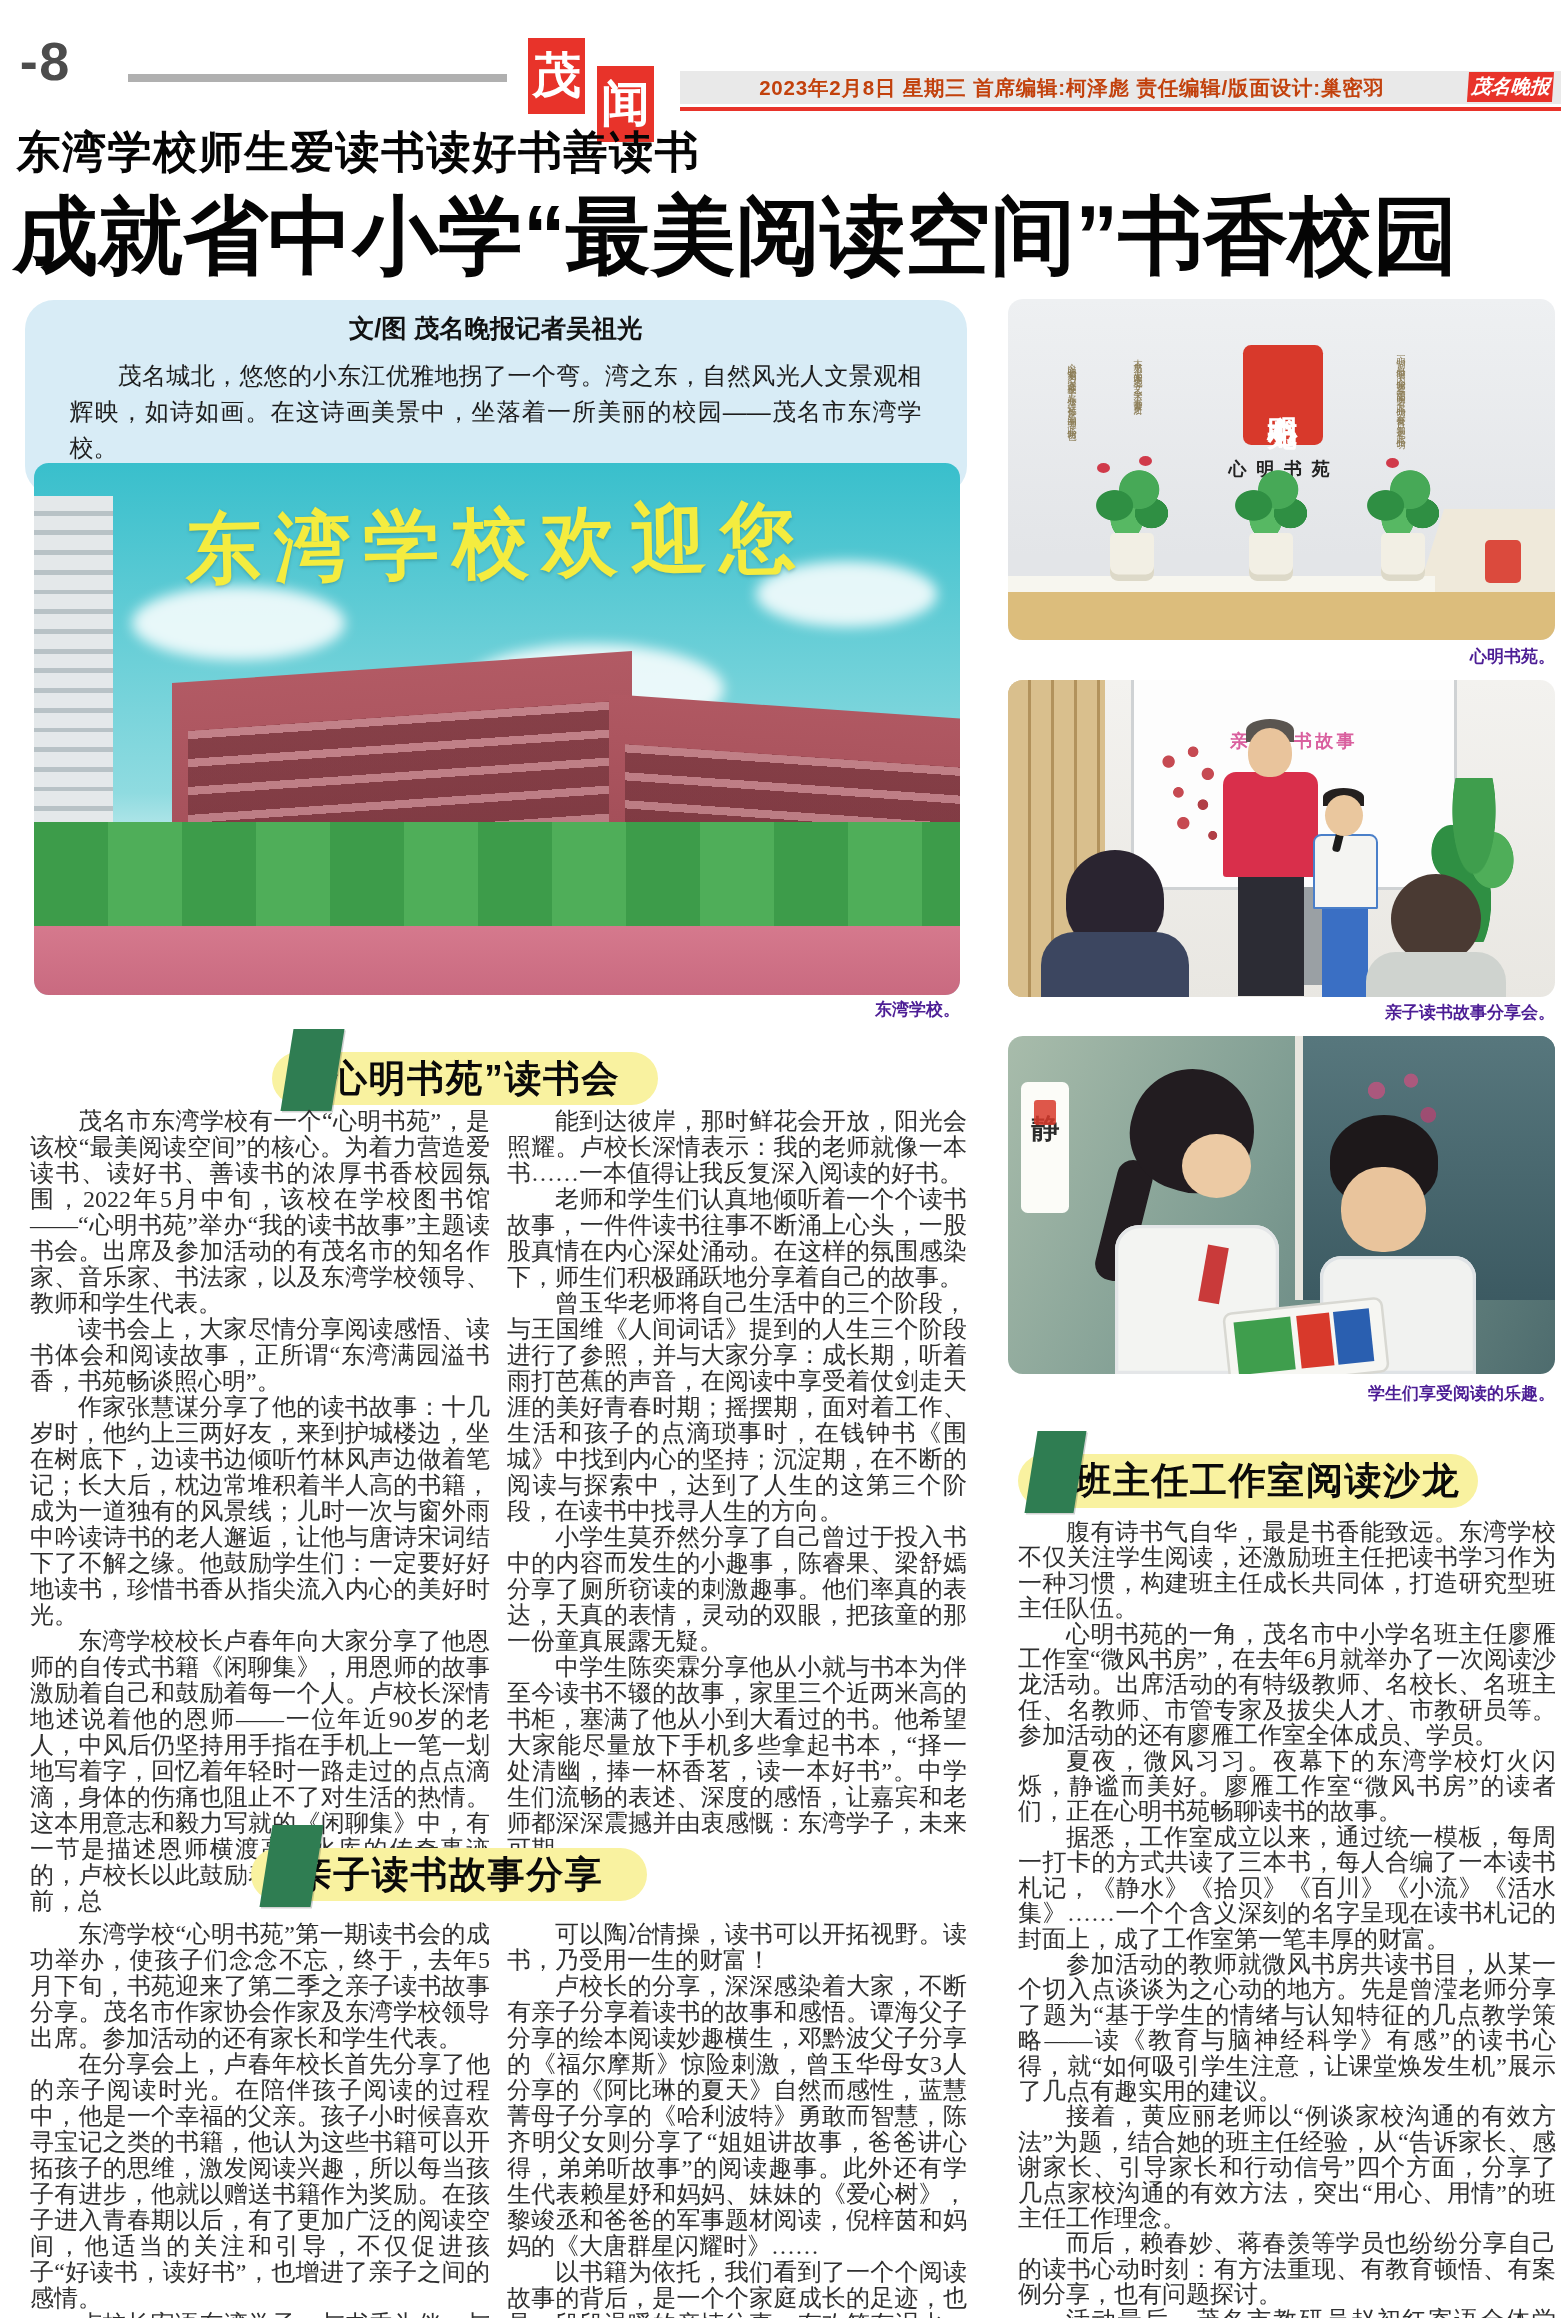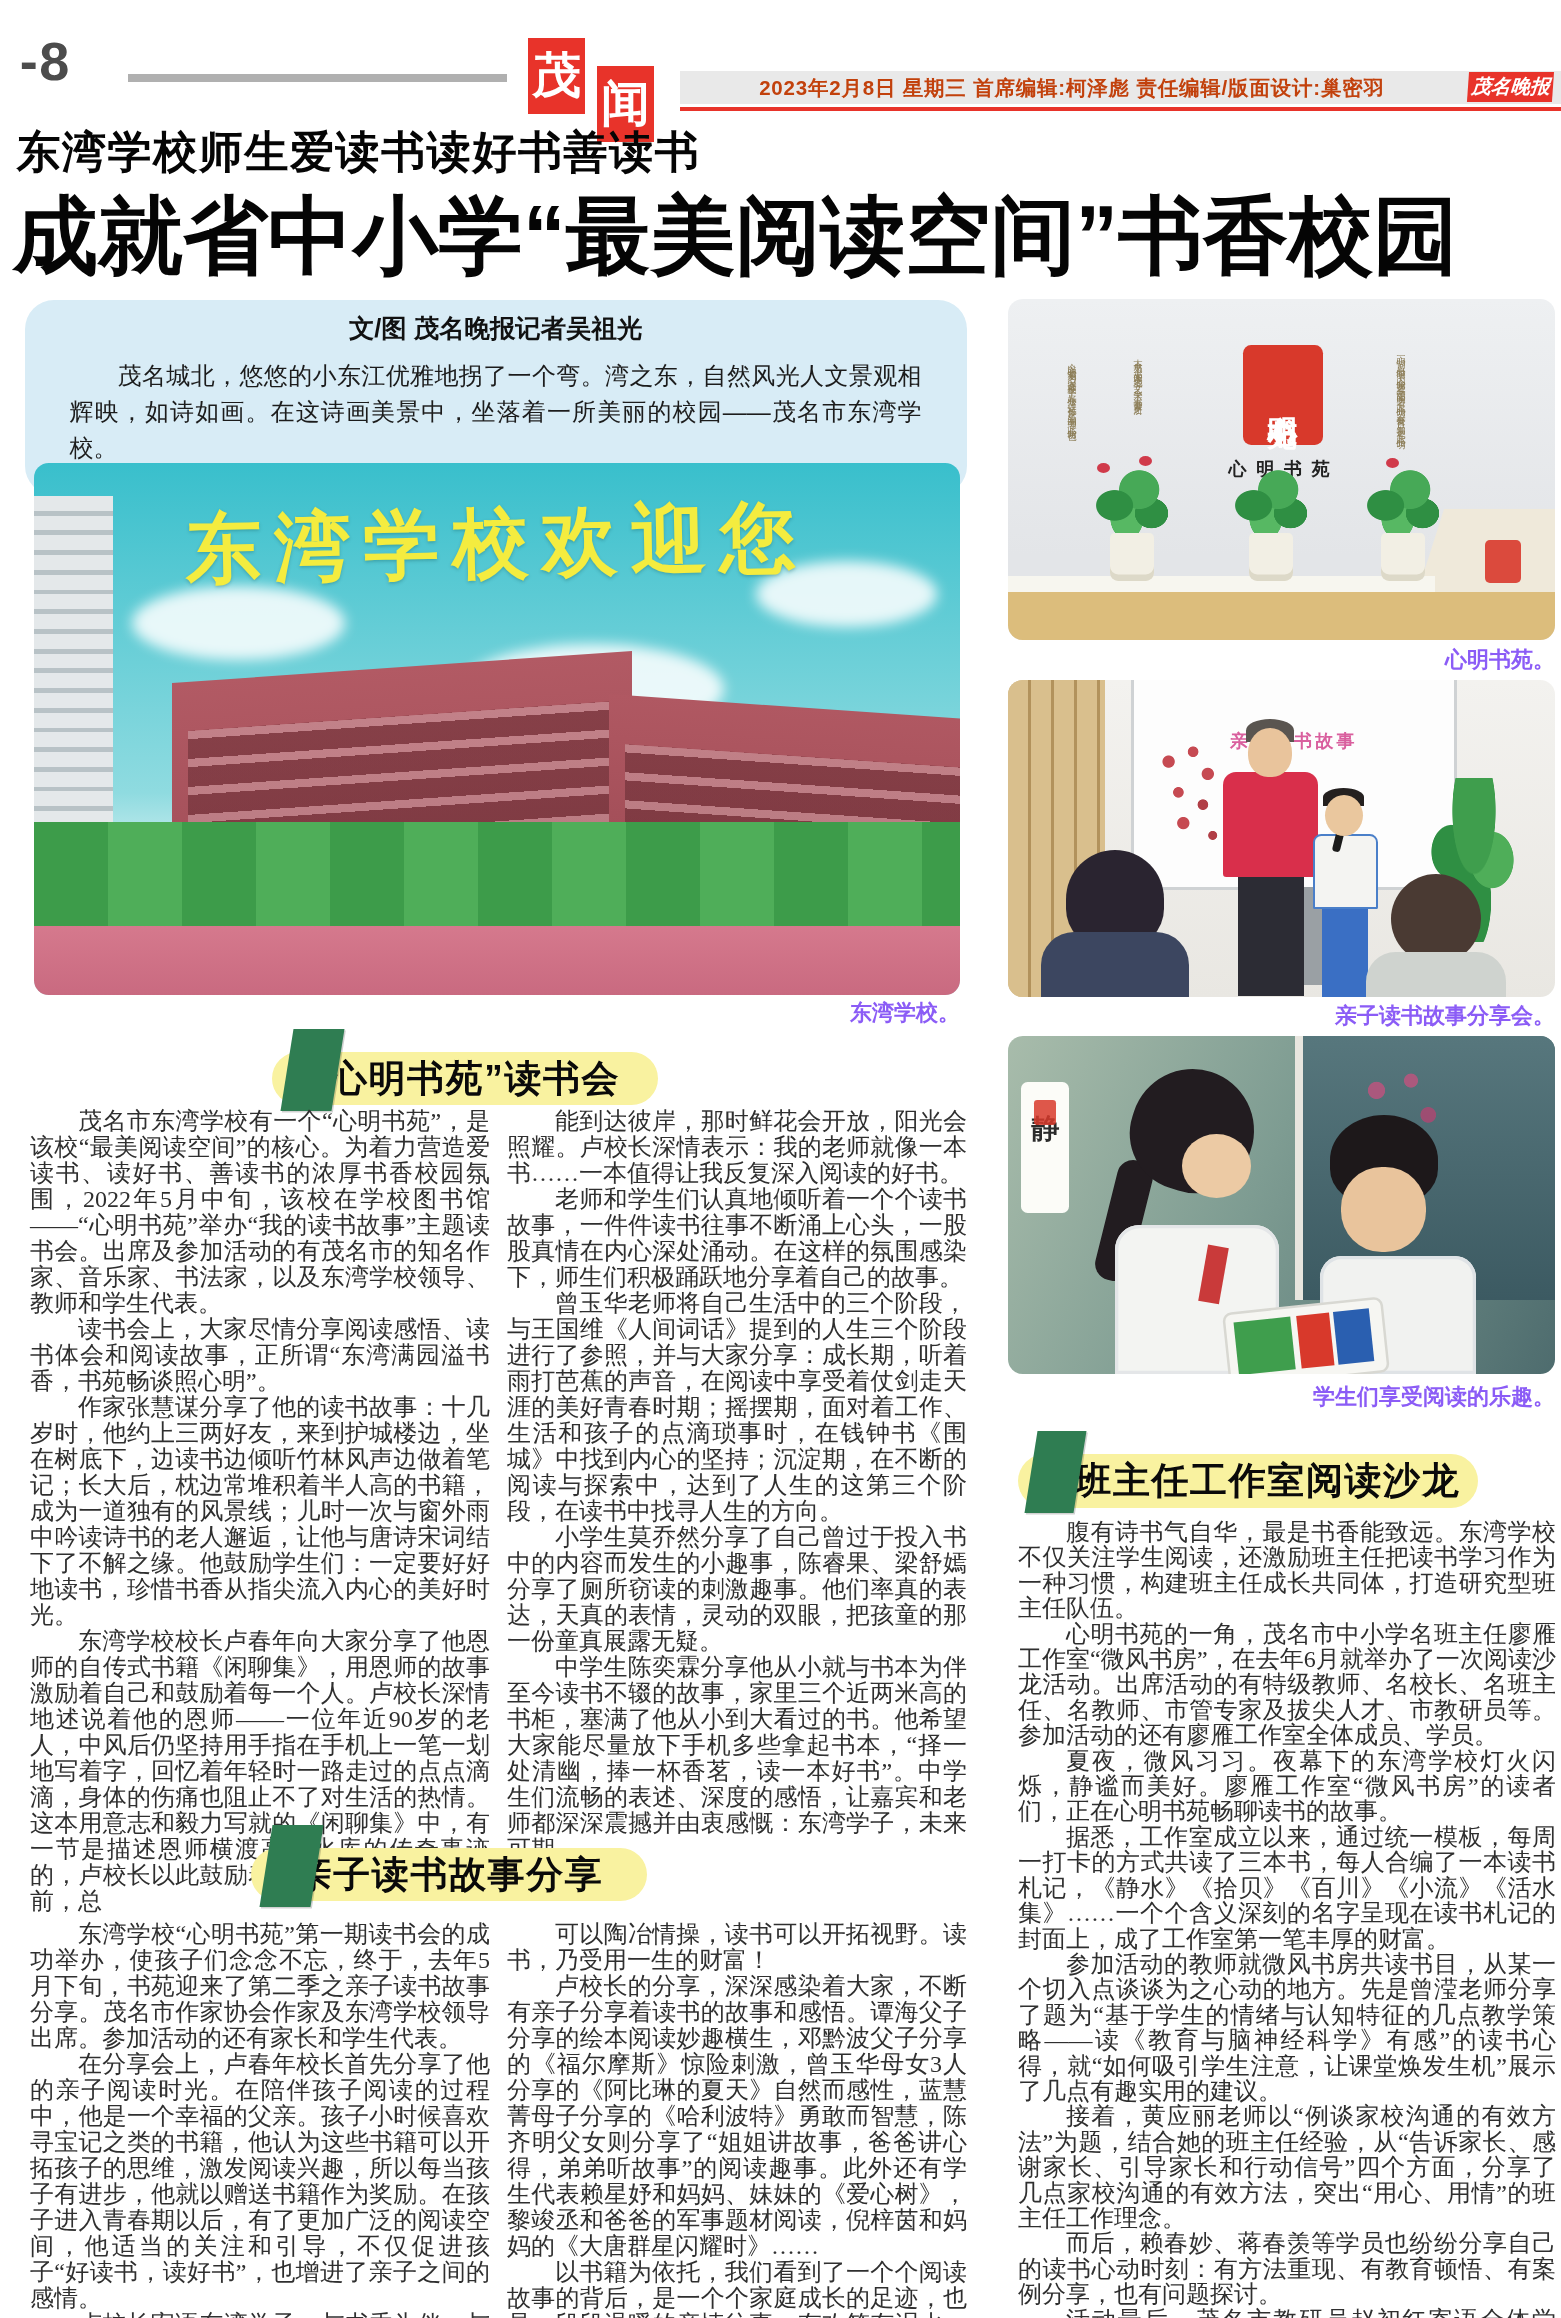--- a/index.html
+++ b/index.html
@@ -26,21 +26,21 @@
             letter-spacing:0px;white-space:nowrap;transform-origin:left top;}
 
   
   .introbox{left:24.6px;top:300px;width:942px;height:195px;background:#d8ecf6;border-radius:29px;}
   .byline{text-align:center;font-size:25.4px;font-weight:700;color:#111;margin-top:11.5px;}
   .lede{margin:8.2px 33px 0 33px;}
   .lede p{margin:12px;font-size:24px;line-height:1.5;color:#1c1c1c;text-indent:2em;text-align:justify;font-weight:500;}
 
   
   .photo{border-radius:14.8px;overflow:hidden;}
-  .caption{font-size:22px;font-weight:700;color:#8b5cf6;text-align:right;}
+  .caption{font-size:17px;font-weight:700;color:#4c1d95;text-align:right;}
 
   
   .photo-main{left:34px;top:463px;width:926px;height:532px;background:linear-gradient(#39bfcc,#8fdbe0 62%,#b8e8ea 70%);}
   .cloud{position:absolute;background:rgba(255,255,255,.85);border-radius:50%;filter:blur(6.6px);}
   .welcome{position:absolute;left:0;right:0;top:29.5px;text-align:center;font-size:76px;font-weight:900;color:#f4ec3f;
            letter-spacing:13px;text-shadow:0 1.6px 3.3px rgba(0,60,60,.25);transform:rotate(-1.2deg);}
   .tower{position:absolute;left:0;top:33px;width:79px;height:460px;background:
          repeating-linear-gradient(#e4e8ea 0 14.8px,#b8c2c6 14.8px 19.7px);}
   .bldg{position:absolute;background:#ad5560;}
   .b1{left:138px;top:204px;width:460px;height:271px;transform:skewY(-4deg);

